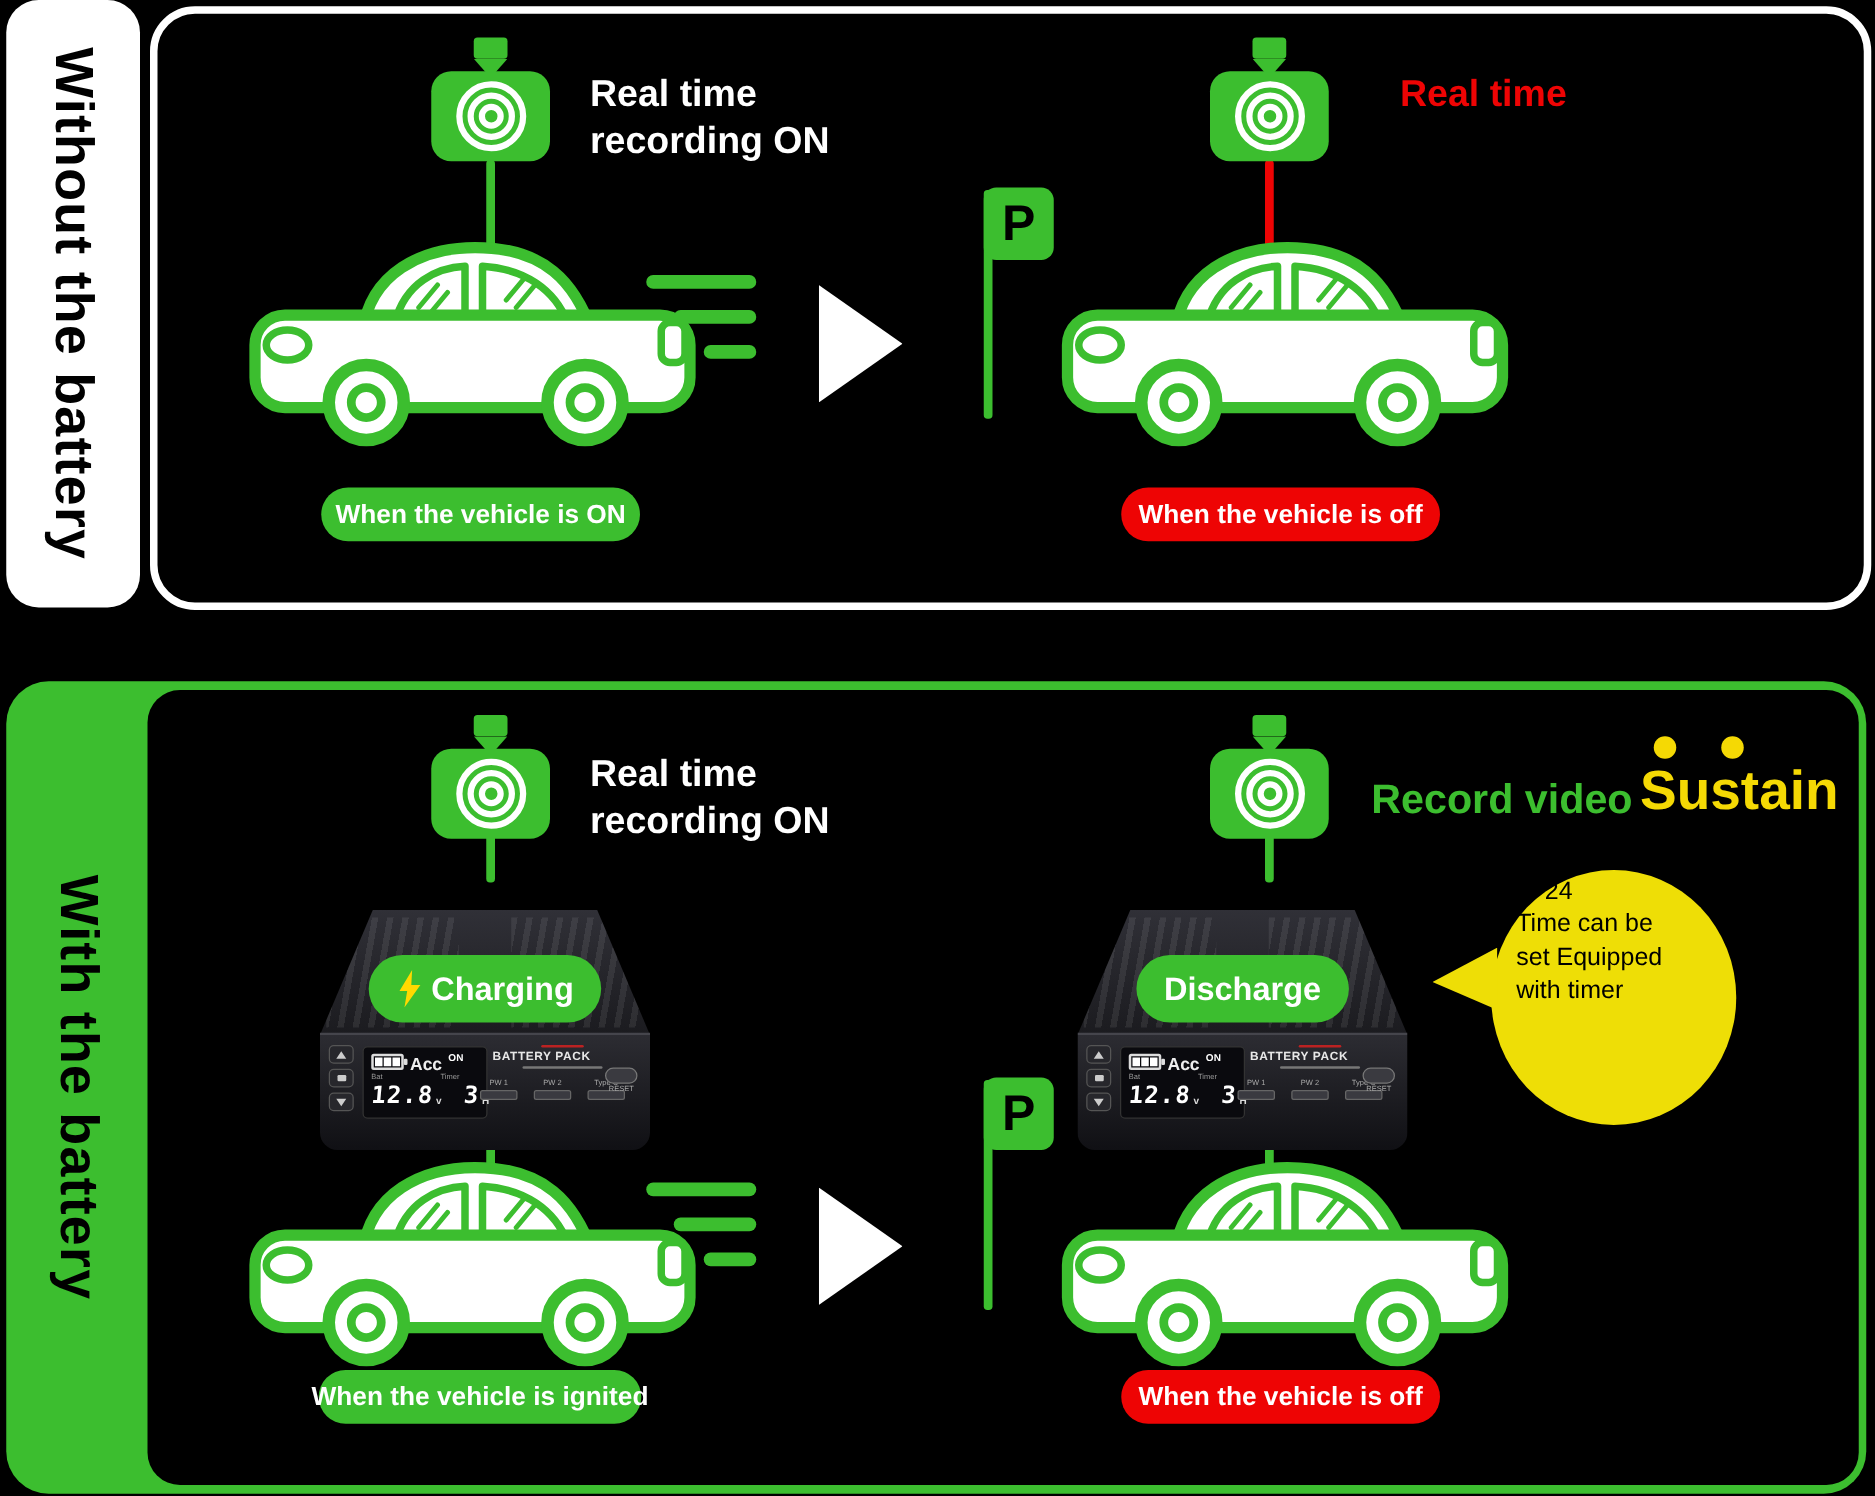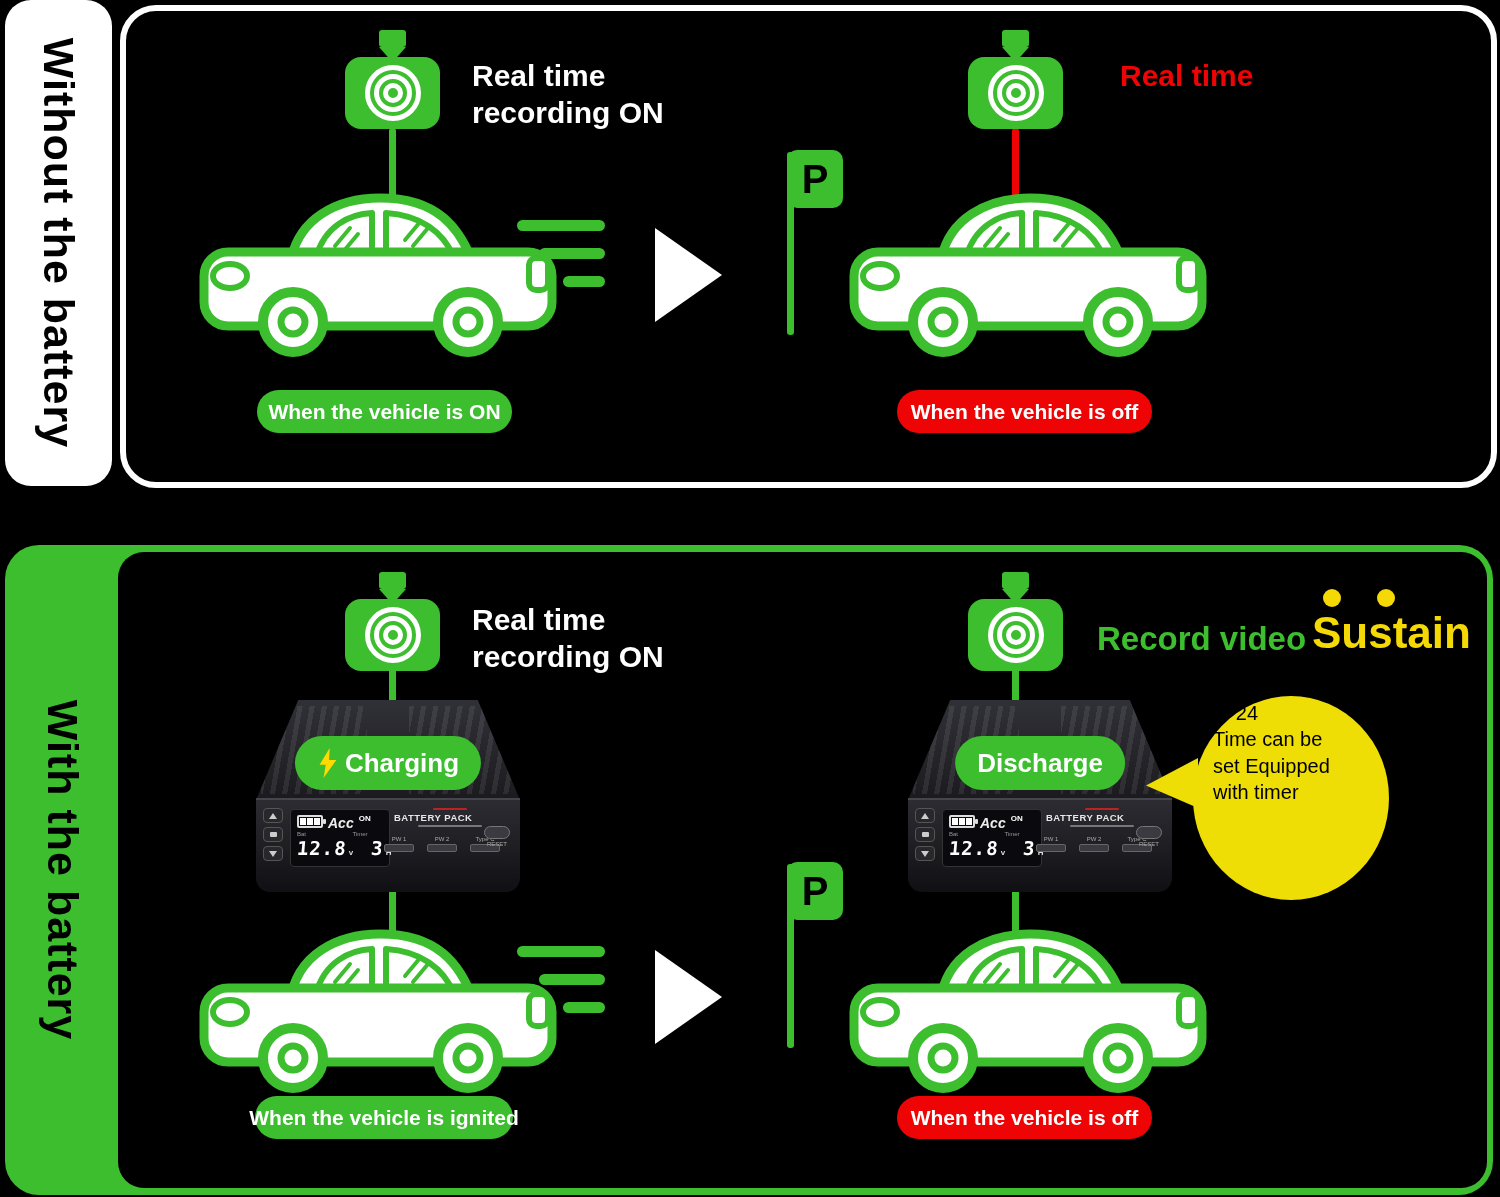--- a/index.html
+++ b/index.html
@@ -53,39 +53,39 @@
   .speed i{display:block;height:11px;border-radius:6px;background:var(--green);margin-left:auto;}
   .speed i+i{margin-top:17px;}
   .arrow{z-index:2;width:67px;height:94px;background:#fff;clip-path:polygon(0 0,100% 50%,0 100%);}
 
   
   .psign{z-index:2;width:56px;}
   .p-stem{position:absolute;left:0;top:2px;width:7px;background:var(--green);border-radius:3px;}
   .p-flag{position:absolute;left:0;top:0;width:56px;height:58px;background:var(--green);border-radius:10px;display:flex;align-items:center;justify-content:center;font-size:40px;font-weight:bold;color:#000;}
 
   
-  .battery{z-index:2;width:264px;height:192px;}
+  .battery{z-index:2;width:264px;height:192px;margin-top:28px;}
   .bat-top{position:absolute;left:0;top:0;width:264px;height:100px;background:linear-gradient(180deg,#303037,#1b1b1f);clip-path:polygon(16% 0,84% 0,100% 100%,0 100%);}
   .bat-ribs{position:absolute;top:6px;bottom:6px;width:40%;background:repeating-linear-gradient(100deg,rgba(255,255,255,.08) 0 5px,transparent 5px 12px);}
   .bat-ribs.left{left:2%;}
   .bat-ribs.right{right:2%;}
   .bat-pill{position:absolute;top:36px;left:50%;transform:translateX(-50%);height:54px;padding:0 22px;background:var(--green);border-radius:28px;display:flex;align-items:center;gap:6px;font-size:26px;font-weight:bold;color:#fff;white-space:nowrap;z-index:3;}
   .bolt{width:22px;height:30px;background:#ffd900;clip-path:polygon(58% 0,12% 56%,40% 56%,30% 100%,88% 40%,55% 40%);}
   .bat-front{position:absolute;left:0;top:98px;width:264px;height:94px;background:linear-gradient(180deg,#2c2c32,#101014);border-top:2px solid #45454c;border-radius:0 0 14px 14px;}
   .bat-sidebtns{position:absolute;left:7px;top:8px;display:flex;flex-direction:column;gap:4px;}
   .bat-sidebtns i{width:20px;height:15px;background:#27272c;border:1px solid #555;border-radius:4px;display:flex;align-items:center;justify-content:center;}
   .bat-sidebtns i.up::after{content:"";border-left:4px solid transparent;border-right:4px solid transparent;border-bottom:6px solid #ccc;}
   .bat-sidebtns i.mid::after{content:"";width:7px;height:5px;background:#ccc;border-radius:1px;}
   .bat-sidebtns i.dn::after{content:"";border-left:4px solid transparent;border-right:4px solid transparent;border-top:6px solid #ccc;}
   .bat-lcd{position:absolute;left:34px;top:9px;width:100px;height:58px;background:#0a0a0e;border:1px solid #333;border-radius:4px;padding:5px 6px 0 6px;}
   .lcd-row1{display:flex;align-items:flex-start;gap:5px;}
   .lcd-batt{position:relative;width:26px;height:13px;border:2px solid #ddd;border-radius:2px;display:flex;gap:1px;padding:1px;}
   .lcd-batt::after{content:"";position:absolute;right:-5px;top:2px;width:3px;height:5px;background:#ddd;border-radius:1px;}
   .lcd-batt i{width:6px;height:7px;background:#fff;}
-  .lcd-acc{font-size:14px;font-weight:bold;color:#eee;line-height:1;margin-top:1px;font-style:italic;}
+  .lcd-acc{font-size:14px;font-weight:bold;color:#eee;line-height:1;margin-top:1px;}
   .lcd-on{font-size:8px;font-weight:bold;color:#fff;line-height:1;}
   .lcd-sub{display:flex;justify-content:space-between;width:82%;font-size:6px;color:#999;line-height:1.4;}
   .lcd-row2{display:flex;align-items:flex-end;gap:2px;margin-top:1px;}
   .seg{font-family:"DejaVu Sans Mono",monospace;font-weight:bold;font-size:19px;color:#fff;line-height:1;transform:skewX(-5deg);letter-spacing:1px;}
   .seg.hrs{margin-left:16px;}
   .unit{font-size:8px;font-weight:bold;color:#ddd;line-height:1.4;}
   .bat-brand-wrap{position:absolute;left:138px;top:8px;width:112px;text-align:left;}
   .brand-accent{width:34px;height:2px;background:#b22;margin:0 auto 2px auto;border-radius:1px;}
   .bat-brand{font-size:9.5px;font-weight:bold;color:#e8e8e8;letter-spacing:.5px;white-space:nowrap;}
   .brand-sub{width:64px;height:2px;background:#777;margin:2px auto 0 auto;border-radius:1px;}
@@ -309,21 +309,21 @@
         </div>
     </div>
   </div>
   <div class="abs conn green" style="left:1012px;top:668px;height:38px;"></div>
 
   <span class="abs sustain" style="left:1312px;top:608px;">Sustain</span>
   <span class="abs recvid" style="left:1097px;top:620px;">Record video</span>
   <span class="abs dot" style="left:1323px;top:589px;"></span>
   <span class="abs dot" style="left:1377px;top:589px;"></span>
 
-  <div class="abs battery" style="left:908px;top:700px;">
+  <div class="abs battery" style="left:862px;top:700px;">
     <div class="bat-top">
       <div class="bat-ribs left"></div>
         <div class="bat-ribs right"></div>
     </div>
     <div class="bat-pill">
       <span>Discharge</span>
     </div>
     <div class="bat-front">
       <div class="bat-sidebtns">
           <i class="up"></i>

